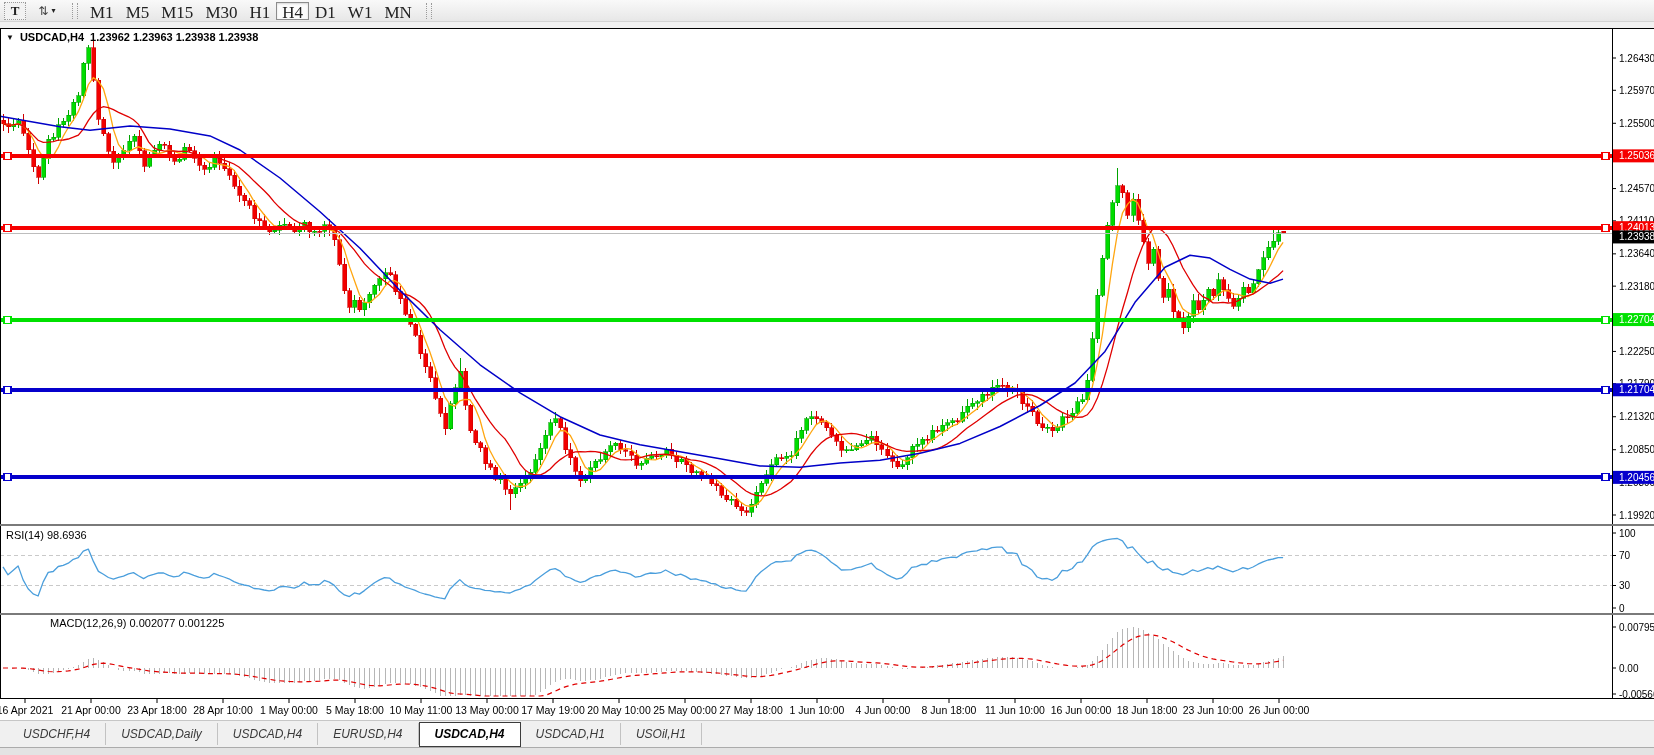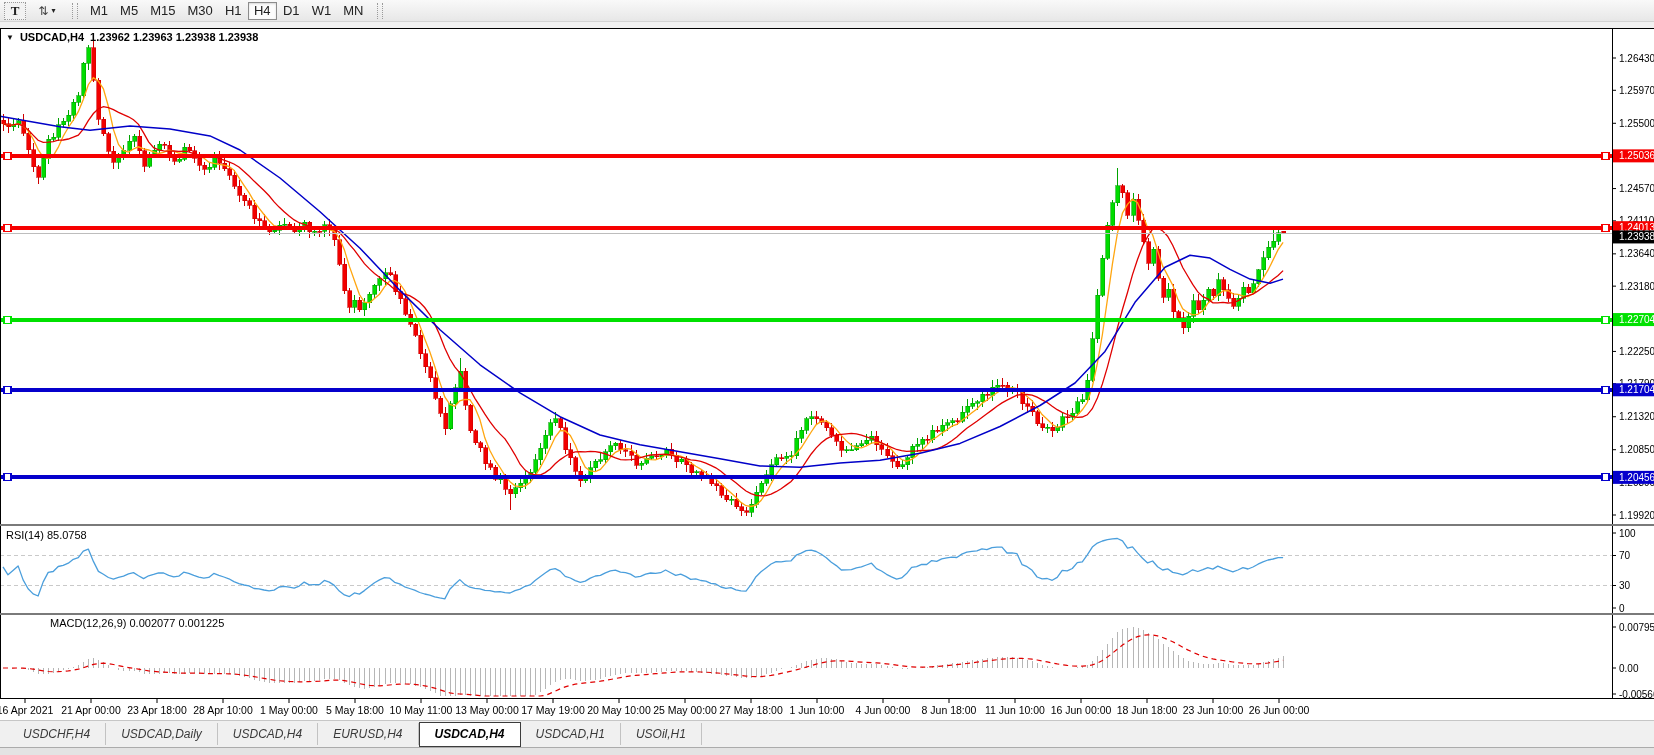--- a/index.html
+++ b/index.html
@@ -20,21 +20,21 @@
     background:transparent; border:1px solid transparent; font-size:11px; color:#222; cursor:default;
   }
   #ttool{ width:22px; border:1px dotted #9a9a9a; background:#f2f2f2;
           font-family:"Liberation Serif", serif; font-weight:bold; font-size:13px;}
   #arrbtn{ width:34px; gap:3px; margin-left:4px;}
   .arrglyph{ font-size:12px; color:#3c3c3c; }
   .caret{ font-size:8px; color:#222; }
   .tsep{ width:6px; height:16px; border-left:1px dotted #9a9a9a; border-right:1px dotted #9a9a9a; margin:0 6px 0 8px; }
   #tfbar{ display:flex; align-items:center; }
   .tfbtn{ height:18px; min-width:29px; padding:0 5px; border:1px solid transparent;
-          background:transparent; font-size:13px; color:#222; }
+          background:transparent; font-size:17px; color:#222;font-family:Liberation Serif, serif; }
   .tfbtn.active{ border:1px solid #8c8c8c; background:#fcfcfc; box-shadow:inset 0 1px 2px #d8d8d8; }
   
   #chartwrap{ position:absolute; left:0; top:28px; width:1654px; height:692px; background:#fff; }
   #chart{ position:absolute; left:0; top:0; }
   #title{ position:absolute; left:6px; top:3px; font-size:11px; font-weight:bold; color:#000;
           display:flex; align-items:center; gap:6px; }
   #title .dd{ font-size:8px; font-weight:normal; color:#111; }
   .indlabel{ position:absolute; left:6px; font-size:11px; color:#000; }
   #rsilabel{ top:501px; }
   #macdlabel{ top:589px;padding-left:44px; }
@@ -751,21 +751,21 @@
             <line x1="1279" y1="698" x2="1279" y2="703" stroke="#000" stroke-width="1"></line>
             <text x="1279" y="714" class="timelbl" text-anchor="middle">26 Jun 00:00</text>
           </g>
         </g>
       </svg>
     <div id="title">
       <span class="dd">▼</span>
       <span>USDCAD,H4</span>
       <span>1.23962 1.23963 1.23938 1.23938</span>
     </div>
-    <div class="indlabel" id="rsilabel">RSI(14) 85.0758</div>
+    <div class="indlabel" id="rsilabel">RSI(14) 98.6936</div>
     <div class="indlabel" id="macdlabel">MACD(12,26,9) 0.002077 0.001225</div>
   </div>
 
   <div id="tabbar">
       <span class="tab">USDCHF,H4</span>
       <span class="tab">USDCAD,Daily</span>
       <span class="tab">USDCAD,H4</span>
       <span class="tab">EURUSD,H4</span>
       <span class="tab active">USDCAD,H4</span>
       <span class="tab">USDCAD,H1</span>

